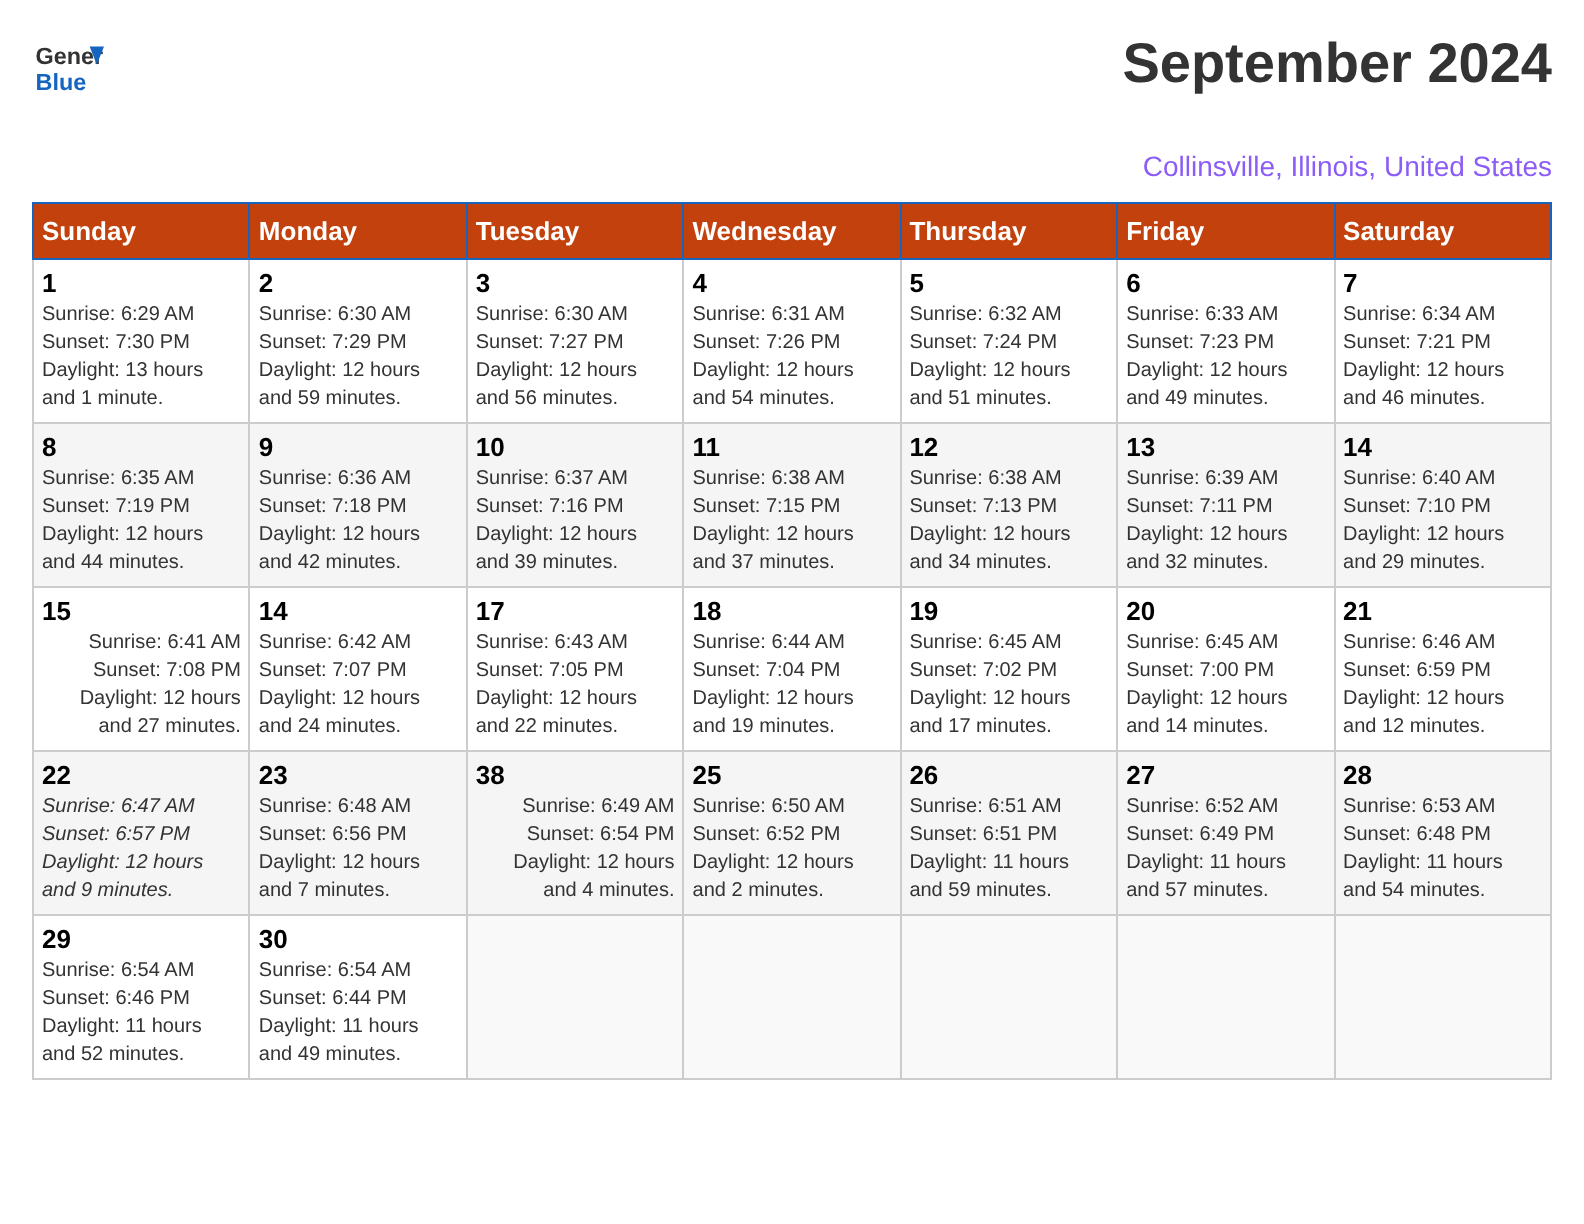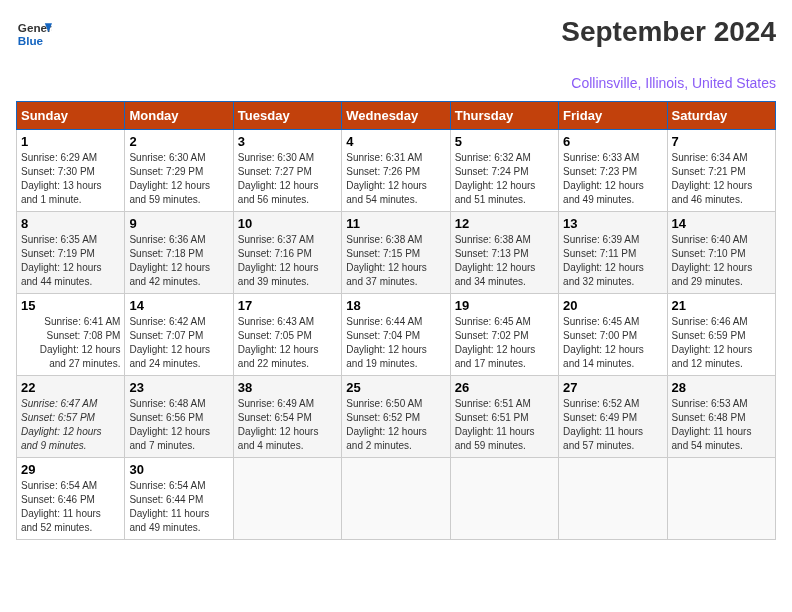--- a/index.html
+++ b/index.html
@@ -270,21 +270,21 @@
         </td>
         <td>
           <div class="day-num">23</div>
           <div class="day-info" style="white-space: pre-line;">Sunrise: 6:48 AM
 Sunset: 6:56 PM
 Daylight: 12 hours
 and 7 minutes.</div>
         </td>
         <td>
           <div class="day-num">38</div>
-          <div class="day-info" style="white-space: pre-line;">Sunrise: 6:49 AM
+          <div class="day-info" style="white-space: pre-line; text-align: right;">Sunrise: 6:49 AM
 Sunset: 6:54 PM
 Daylight: 12 hours
 and 4 minutes.</div>
         </td>
         <td>
           <div class="day-num">25</div>
           <div class="day-info" style="white-space: pre-line;">Sunrise: 6:50 AM
 Sunset: 6:52 PM
 Daylight: 12 hours
 and 2 minutes.</div>

